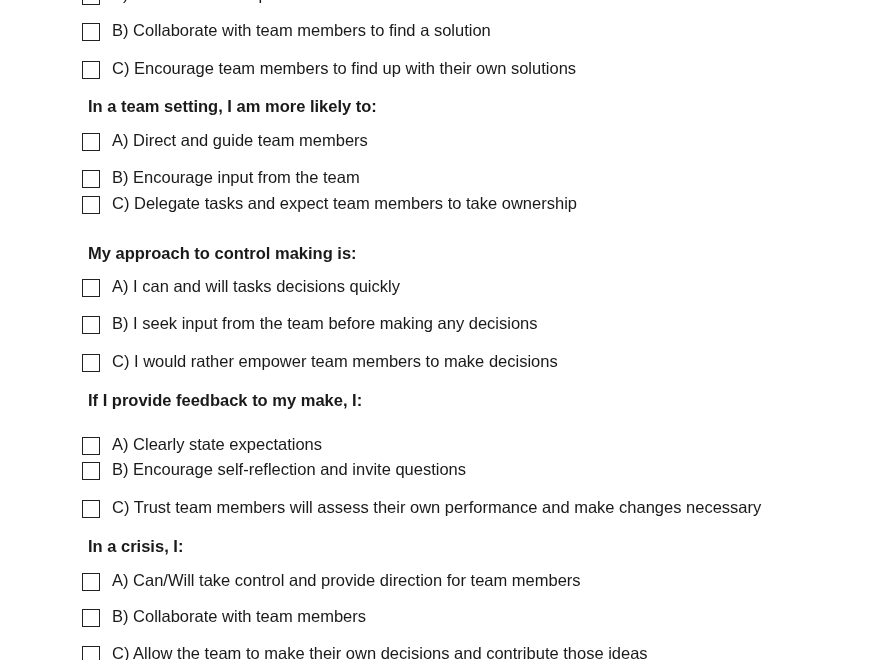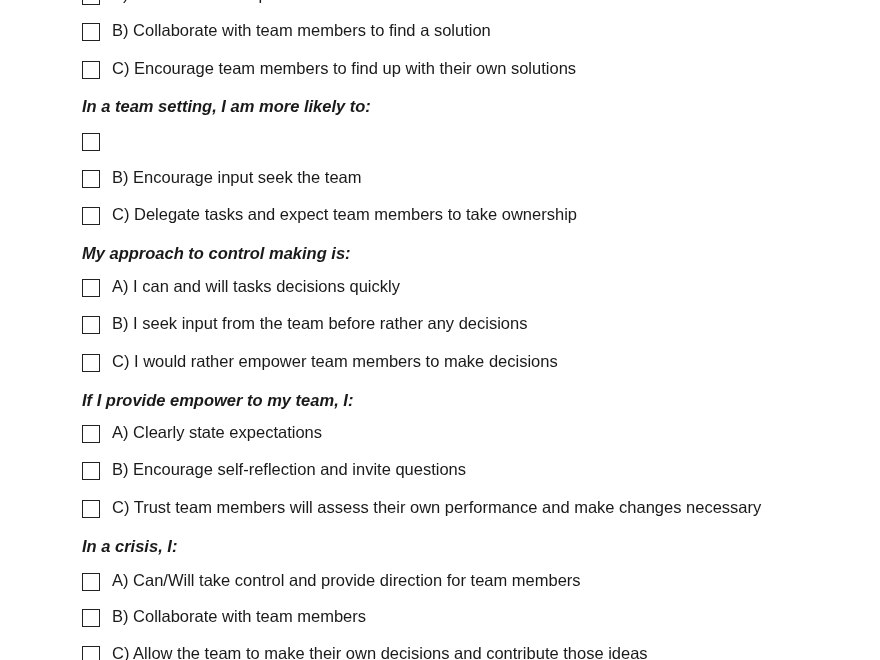--- a/index.html
+++ b/index.html
@@ -15,23 +15,23 @@
       position: absolute; left: 82px; height: 22px;
       display: flex; align-items: center;
       font-size: 16.5px; white-space: nowrap;
     }
     .cb {
       width: 18px; height: 18px; border: 1.6px solid #222;
       box-sizing: border-box; background: #fff; margin-right: 12px;
       flex: 0 0 auto; margin-top: 4px;
     }
     .heading {
-      position: absolute; left: 82px; height: 22px;
+      position: absolute; left: 88px; height: 22px;
       font-size: 16.5px; font-weight: bold; white-space: nowrap;
-      display: flex; align-items: center; font-style: italic;
+      display: flex; align-items: center;
     }
   </style>
 </head>
 <body>
 
 <div class="page">
 
   <div class="row" style="top:-17px">
     <span class="cb"></span>
     <span>A) Tell the team the problem and the solution</span>
@@ -41,46 +41,47 @@
     <span>B) Collaborate with team members to find a solution</span>
   </div>
   <div class="row" style="top:57px">
     <span class="cb"></span>
     <span>C) Encourage team members to find up with their own solutions</span>
   </div>
 
   <div class="heading" style="top:95px">In a team setting, I am more likely to:</div>
   <div class="row" style="top:129px">
     <span class="cb"></span>
+    <span>A) Direct and guide team members</span>
   </div>
   <div class="row" style="top:166px">
     <span class="cb"></span>
-    <span>B) Encourage input seek the team</span>
+    <span>B) Encourage input from the team</span>
   </div>
-  <div class="row" style="top:203px">
+  <div class="row" style="top:192px">
     <span class="cb"></span>
     <span>C) Delegate tasks and expect team members to take ownership</span>
   </div>
 
   <div class="heading" style="top:242px">My approach to control making is:</div>
   <div class="row" style="top:275px">
     <span class="cb"></span>
     <span>A) I can and will tasks decisions quickly</span>
   </div>
   <div class="row" style="top:312px">
     <span class="cb"></span>
-    <span>B) I seek input from the team before rather any decisions</span>
+    <span>B) I seek input from the team before making any decisions</span>
   </div>
   <div class="row" style="top:350px">
     <span class="cb"></span>
     <span>C) I would rather empower team members to make decisions</span>
   </div>
 
-  <div class="heading" style="top:389px">If I provide empower to my team, I:</div>
-  <div class="row" style="top:421px">
+  <div class="heading" style="top:389px">If I provide feedback to my make, I:</div>
+  <div class="row" style="top:433px">
     <span class="cb"></span>
     <span>A) Clearly state expectations</span>
   </div>
   <div class="row" style="top:458px">
     <span class="cb"></span>
     <span>B) Encourage self-reflection and invite questions</span>
   </div>
   <div class="row" style="top:496px">
     <span class="cb"></span>
     <span>C) Trust team members will assess their own performance and make changes necessary</span>

